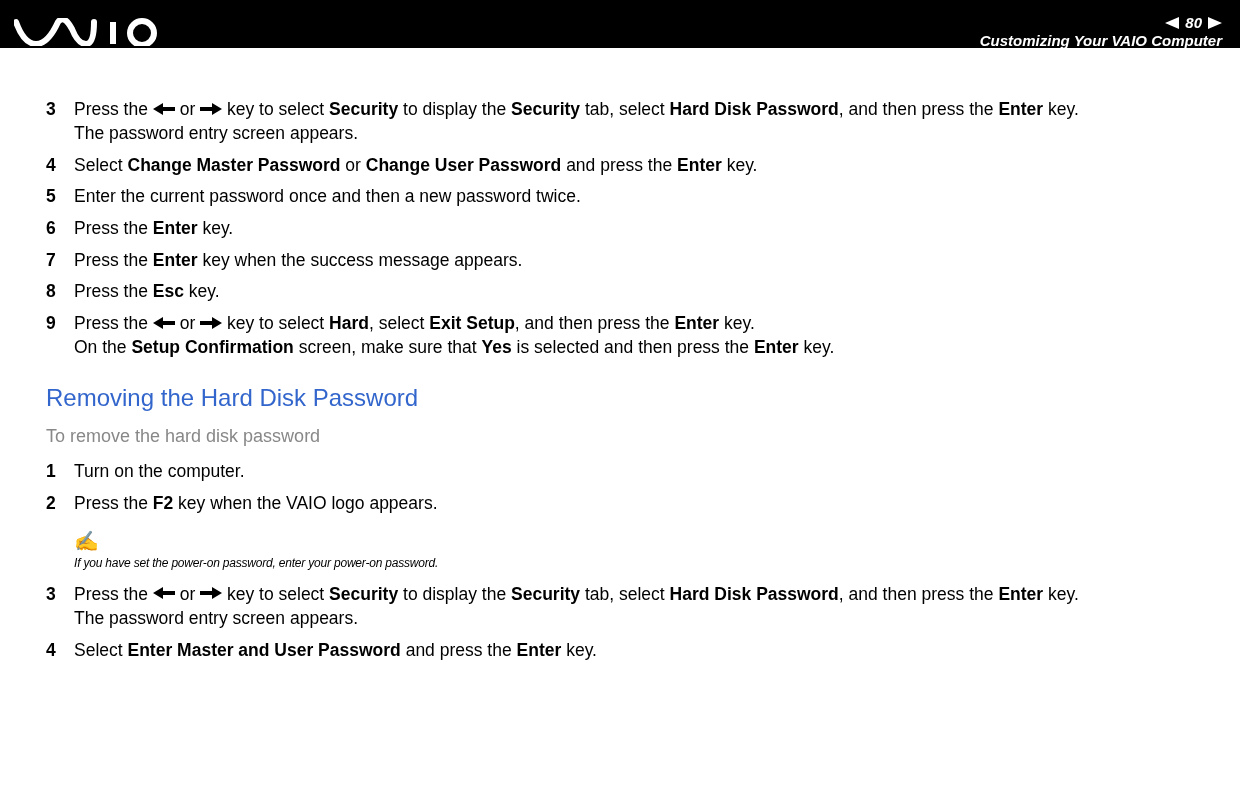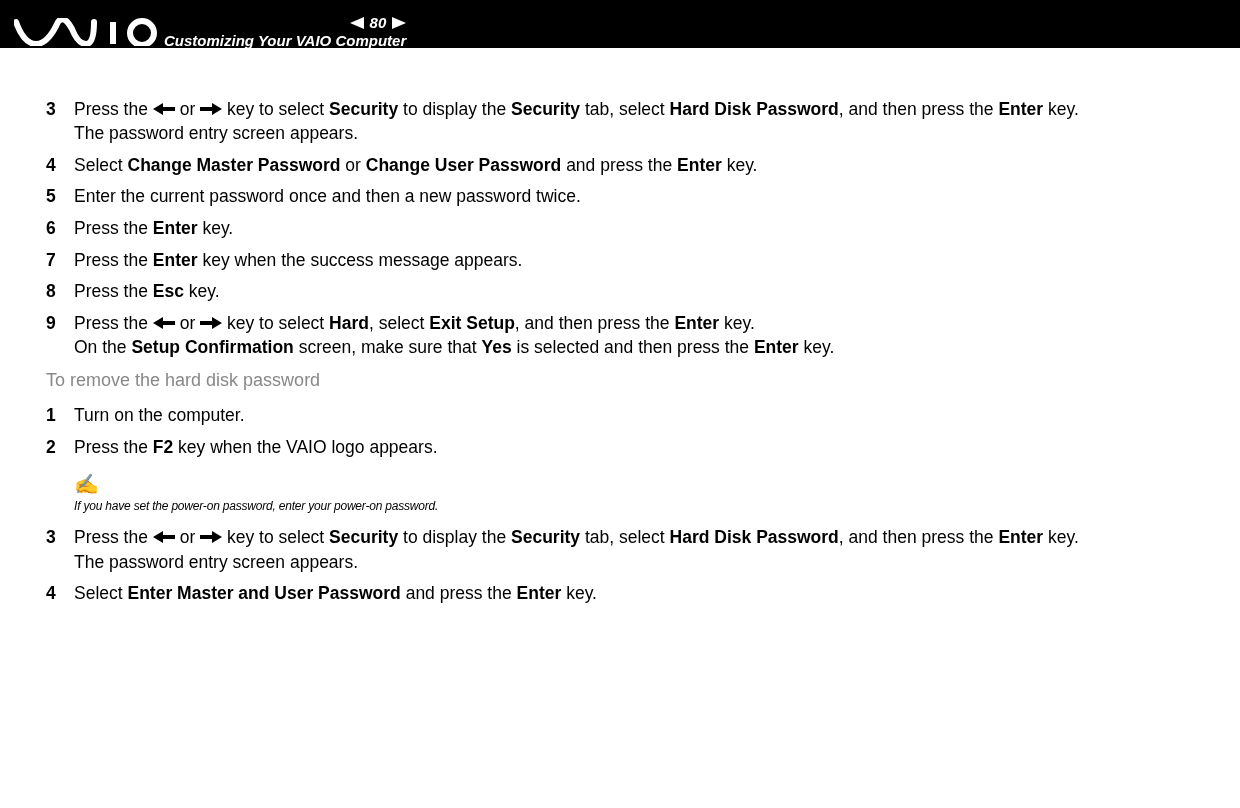--- a/index.html
+++ b/index.html
@@ -3,20 +3,21 @@
 <meta charset="utf-8">
 <style>
   * { box-sizing: border-box; margin: 0; padding: 0; }
   html, body { width: 1240px; height: 808px; background: #fff; font-family: Arial, Helvetica, sans-serif; color: #000; }
   .header {
     width: 100%;
     height: 48px;
     background: #000;
     display: flex;
     align-items: center;
+    justify-content: space-between;
     padding: 16px 18px 0 14px;
   }
   .logo svg { display: block; }
   .header-right {
     display: flex;
     flex-direction: column;
     align-items: flex-end;
     color: #fff;
   }
   .page-num-row {
@@ -142,20 +143,21 @@
       </div>
       <div class="step">
         <div class="step-num">9</div>
         <div class="step-body">Press the <span class="arrow-icon"><svg width="22" height="12" viewBox="0 0 22 12">
               <polygon points="10,0 0,6 10,12 10,8 22,8 22,4 10,4" fill="#000"></polygon>
             </svg></span> or <span class="arrow-icon"><svg width="22" height="12" viewBox="0 0 22 12">
               <polygon points="12,0 22,6 12,12 12,8 0,8 0,4 12,4" fill="#000"></polygon>
             </svg></span> key to select <b>Hard</b>, select <b>Exit Setup</b>, and then press the <b>Enter</b> key.<br><span>On the <b>Setup Confirmation</b> screen, make sure that <b>Yes</b> is selected and then press the <b>Enter</b> key.</span></div>
       </div>
     </div>
+  <div class="section-heading">Removing the Hard Disk Password</div>
   <div class="sub-heading">To remove the hard disk password</div>
   <div id="steps-b">
       <div class="step">
         <div class="step-num">1</div>
         <div class="step-body">Turn on the computer.</div>
       </div>
       <div class="step">
         <div class="step-num">2</div>
         <div class="step-body">Press the <b>F2</b> key when the VAIO logo appears.<br></div>
       </div>

